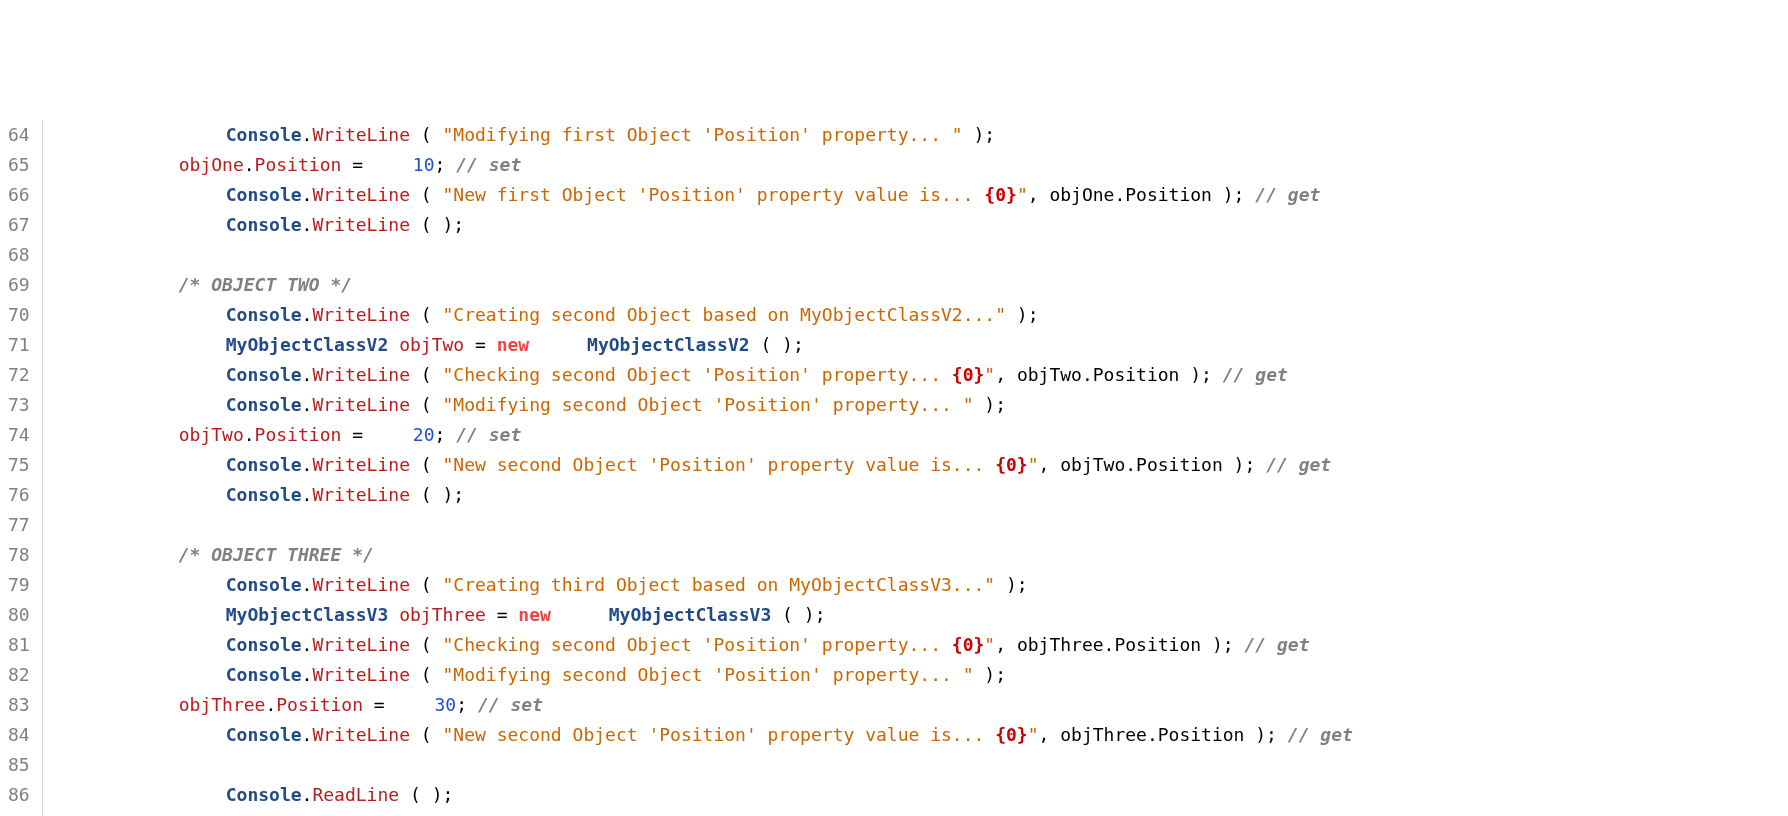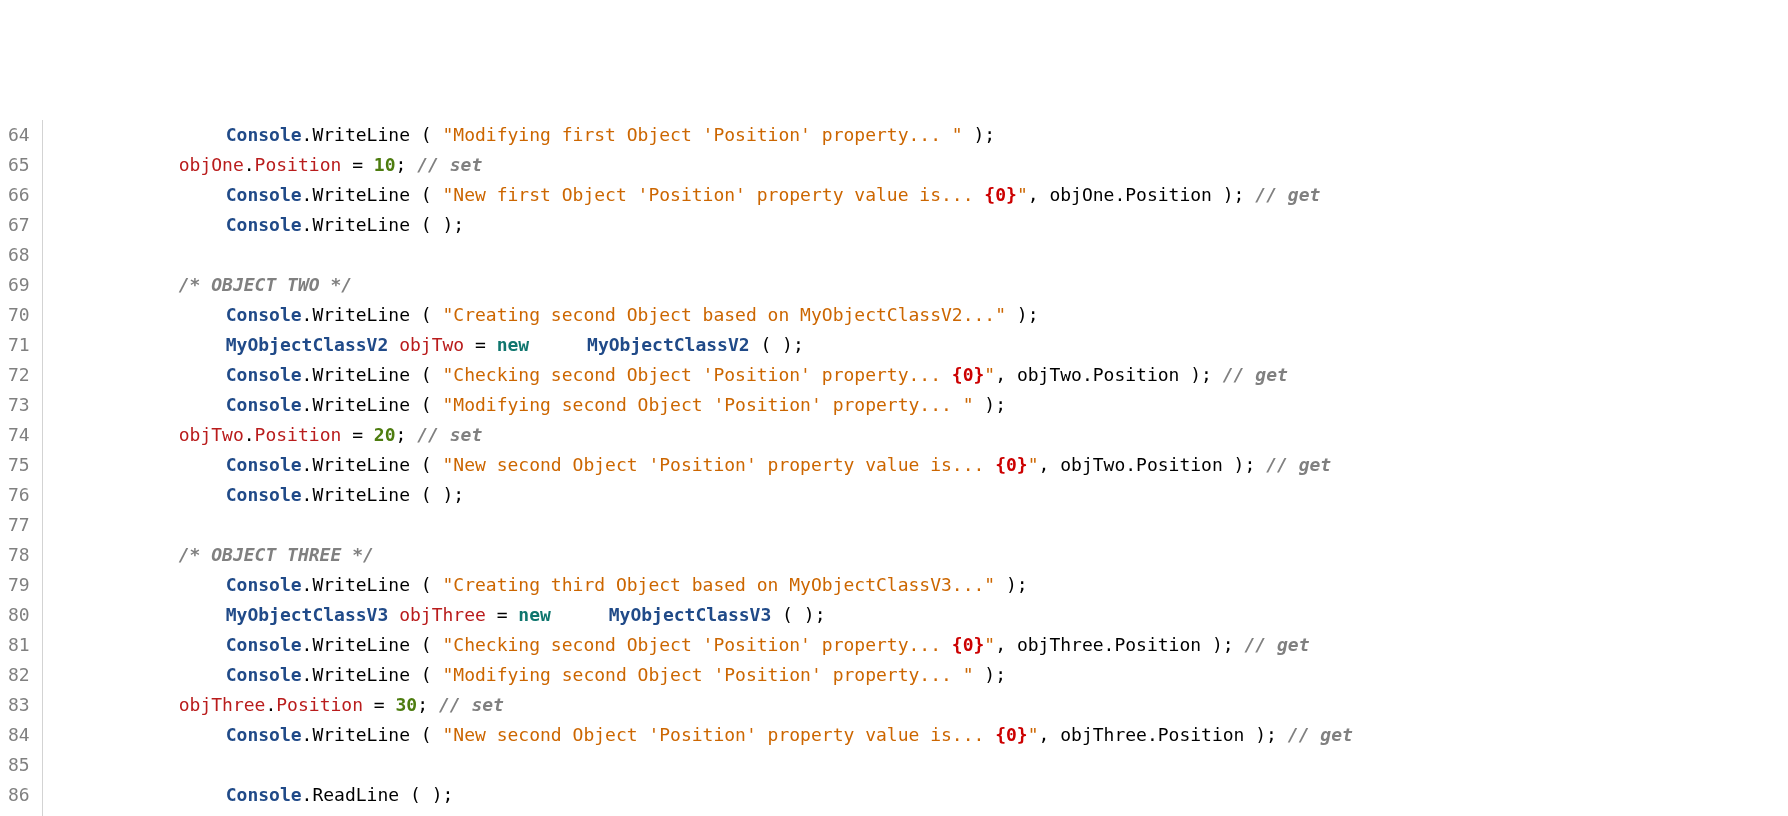--- a/index.html
+++ b/index.html
@@ -24,27 +24,27 @@
     background: #ffffff;
   }
   .code {
     padding-left: 6px;
   }
   .ln { display: block; height: 30px; }
   .row { display: block; height: 30px; }
   .tok-type   { color: #204a88; font-weight: bold; margin-left: 47px; }
   .tok-ident  { color: #b91c1c; }
   .tok-dot    { color: #000000; }
-  .tok-method { color: #000000; }
+  .tok-method { color: #b91c1c; }
   .tok-punc   { color: #000000; }
   .tok-str    { color: #cc6600; }
-  .tok-num    { color: #4d7c0f; font-weight: bold; }
+  .tok-num    { color: #1d4ed8; font-weight: normal; margin-left: 39px; }
   .tok-fmt    { color: #cc0000; font-weight: bold; }
   .tok-comment{ color: #808080; font-style: italic; font-weight: bold; }
-  .tok-kw     { color: #0f766e; font-weight: bold; }
+  .tok-kw     { color: #ef4444; font-weight: bold; }
 </style>
 </head>
 <body>
 
 
 
 <div class="editor">
   <div class="gutter" id="gutter"><span class="ln">64</span><span class="ln">65</span><span class="ln">66</span><span class="ln">67</span><span class="ln">68</span><span class="ln">69</span><span class="ln">70</span><span class="ln">71</span><span class="ln">72</span><span class="ln">73</span><span class="ln">74</span><span class="ln">75</span><span class="ln">76</span><span class="ln">77</span><span class="ln">78</span><span class="ln">79</span><span class="ln">80</span><span class="ln">81</span><span class="ln">82</span><span class="ln">83</span><span class="ln">84</span><span class="ln">85</span><span class="ln">86</span><span class="ln">87</span></div>
   <div class="code" id="code"><span class="row"><span>            </span><span class="tok-type">Console</span><span class="tok-dot">.</span><span class="tok-method">WriteLine</span><span class="tok-punc"> ( </span><span class="tok-str">"Modifying first Object 'Position' property... "</span><span class="tok-punc"> );</span></span><span class="row"><span>            </span><span class="tok-ident">objOne</span><span class="tok-dot">.</span><span class="tok-ident">Position</span><span class="tok-punc"> = </span><span class="tok-num">10</span><span class="tok-punc">; </span><span class="tok-comment">// set</span></span><span class="row"><span>            </span><span class="tok-type">Console</span><span class="tok-dot">.</span><span class="tok-method">WriteLine</span><span class="tok-punc"> ( </span><span class="tok-str">"New first Object 'Position' property value is... </span><span class="tok-fmt">{0}</span><span class="tok-str">"</span><span class="tok-punc">, objOne.Position ); </span><span class="tok-comment">// get</span></span><span class="row"><span>            </span><span class="tok-type">Console</span><span class="tok-dot">.</span><span class="tok-method">WriteLine</span><span class="tok-punc"> ( );</span></span><span class="row"><span></span></span><span class="row"><span>            </span><span class="tok-comment">/* OBJECT TWO */</span></span><span class="row"><span>            </span><span class="tok-type">Console</span><span class="tok-dot">.</span><span class="tok-method">WriteLine</span><span class="tok-punc"> ( </span><span class="tok-str">"Creating second Object based on MyObjectClassV2..."</span><span class="tok-punc"> );</span></span><span class="row"><span>            </span><span class="tok-type">MyObjectClassV2</span><span class="tok-punc"> </span><span class="tok-ident">objTwo</span><span class="tok-punc"> = </span><span class="tok-kw">new</span><span class="tok-punc"> </span><span class="tok-type">MyObjectClassV2</span><span class="tok-punc"> ( );</span></span><span class="row"><span>            </span><span class="tok-type">Console</span><span class="tok-dot">.</span><span class="tok-method">WriteLine</span><span class="tok-punc"> ( </span><span class="tok-str">"Checking second Object 'Position' property... </span><span class="tok-fmt">{0}</span><span class="tok-str">"</span><span class="tok-punc">, objTwo.Position ); </span><span class="tok-comment">// get</span></span><span class="row"><span>            </span><span class="tok-type">Console</span><span class="tok-dot">.</span><span class="tok-method">WriteLine</span><span class="tok-punc"> ( </span><span class="tok-str">"Modifying second Object 'Position' property... "</span><span class="tok-punc"> );</span></span><span class="row"><span>            </span><span class="tok-ident">objTwo</span><span class="tok-dot">.</span><span class="tok-ident">Position</span><span class="tok-punc"> = </span><span class="tok-num">20</span><span class="tok-punc">; </span><span class="tok-comment">// set</span></span><span class="row"><span>            </span><span class="tok-type">Console</span><span class="tok-dot">.</span><span class="tok-method">WriteLine</span><span class="tok-punc"> ( </span><span class="tok-str">"New second Object 'Position' property value is... </span><span class="tok-fmt">{0}</span><span class="tok-str">"</span><span class="tok-punc">, objTwo.Position ); </span><span class="tok-comment">// get</span></span><span class="row"><span>            </span><span class="tok-type">Console</span><span class="tok-dot">.</span><span class="tok-method">WriteLine</span><span class="tok-punc"> ( );</span></span><span class="row"><span></span></span><span class="row"><span>            </span><span class="tok-comment">/* OBJECT THREE */</span></span><span class="row"><span>            </span><span class="tok-type">Console</span><span class="tok-dot">.</span><span class="tok-method">WriteLine</span><span class="tok-punc"> ( </span><span class="tok-str">"Creating third Object based on MyObjectClassV3..."</span><span class="tok-punc"> );</span></span><span class="row"><span>            </span><span class="tok-type">MyObjectClassV3</span><span class="tok-punc"> </span><span class="tok-ident">objThree</span><span class="tok-punc"> = </span><span class="tok-kw">new</span><span class="tok-punc"> </span><span class="tok-type">MyObjectClassV3</span><span class="tok-punc"> ( );</span></span><span class="row"><span>            </span><span class="tok-type">Console</span><span class="tok-dot">.</span><span class="tok-method">WriteLine</span><span class="tok-punc"> ( </span><span class="tok-str">"Checking second Object 'Position' property... </span><span class="tok-fmt">{0}</span><span class="tok-str">"</span><span class="tok-punc">, objThree.Position ); </span><span class="tok-comment">// get</span></span><span class="row"><span>            </span><span class="tok-type">Console</span><span class="tok-dot">.</span><span class="tok-method">WriteLine</span><span class="tok-punc"> ( </span><span class="tok-str">"Modifying second Object 'Position' property... "</span><span class="tok-punc"> );</span></span><span class="row"><span>            </span><span class="tok-ident">objThree</span><span class="tok-dot">.</span><span class="tok-ident">Position</span><span class="tok-punc"> = </span><span class="tok-num">30</span><span class="tok-punc">; </span><span class="tok-comment">// set</span></span><span class="row"><span>            </span><span class="tok-type">Console</span><span class="tok-dot">.</span><span class="tok-method">WriteLine</span><span class="tok-punc"> ( </span><span class="tok-str">"New second Object 'Position' property value is... </span><span class="tok-fmt">{0}</span><span class="tok-str">"</span><span class="tok-punc">, objThree.Position ); </span><span class="tok-comment">// get</span></span><span class="row"><span></span></span><span class="row"><span>            </span><span class="tok-type">Console</span><span class="tok-dot">.</span><span class="tok-method">ReadLine</span><span class="tok-punc"> ( );</span></span><span class="row"><span>        </span><span class="tok-punc">}</span></span></div>
 </div>

